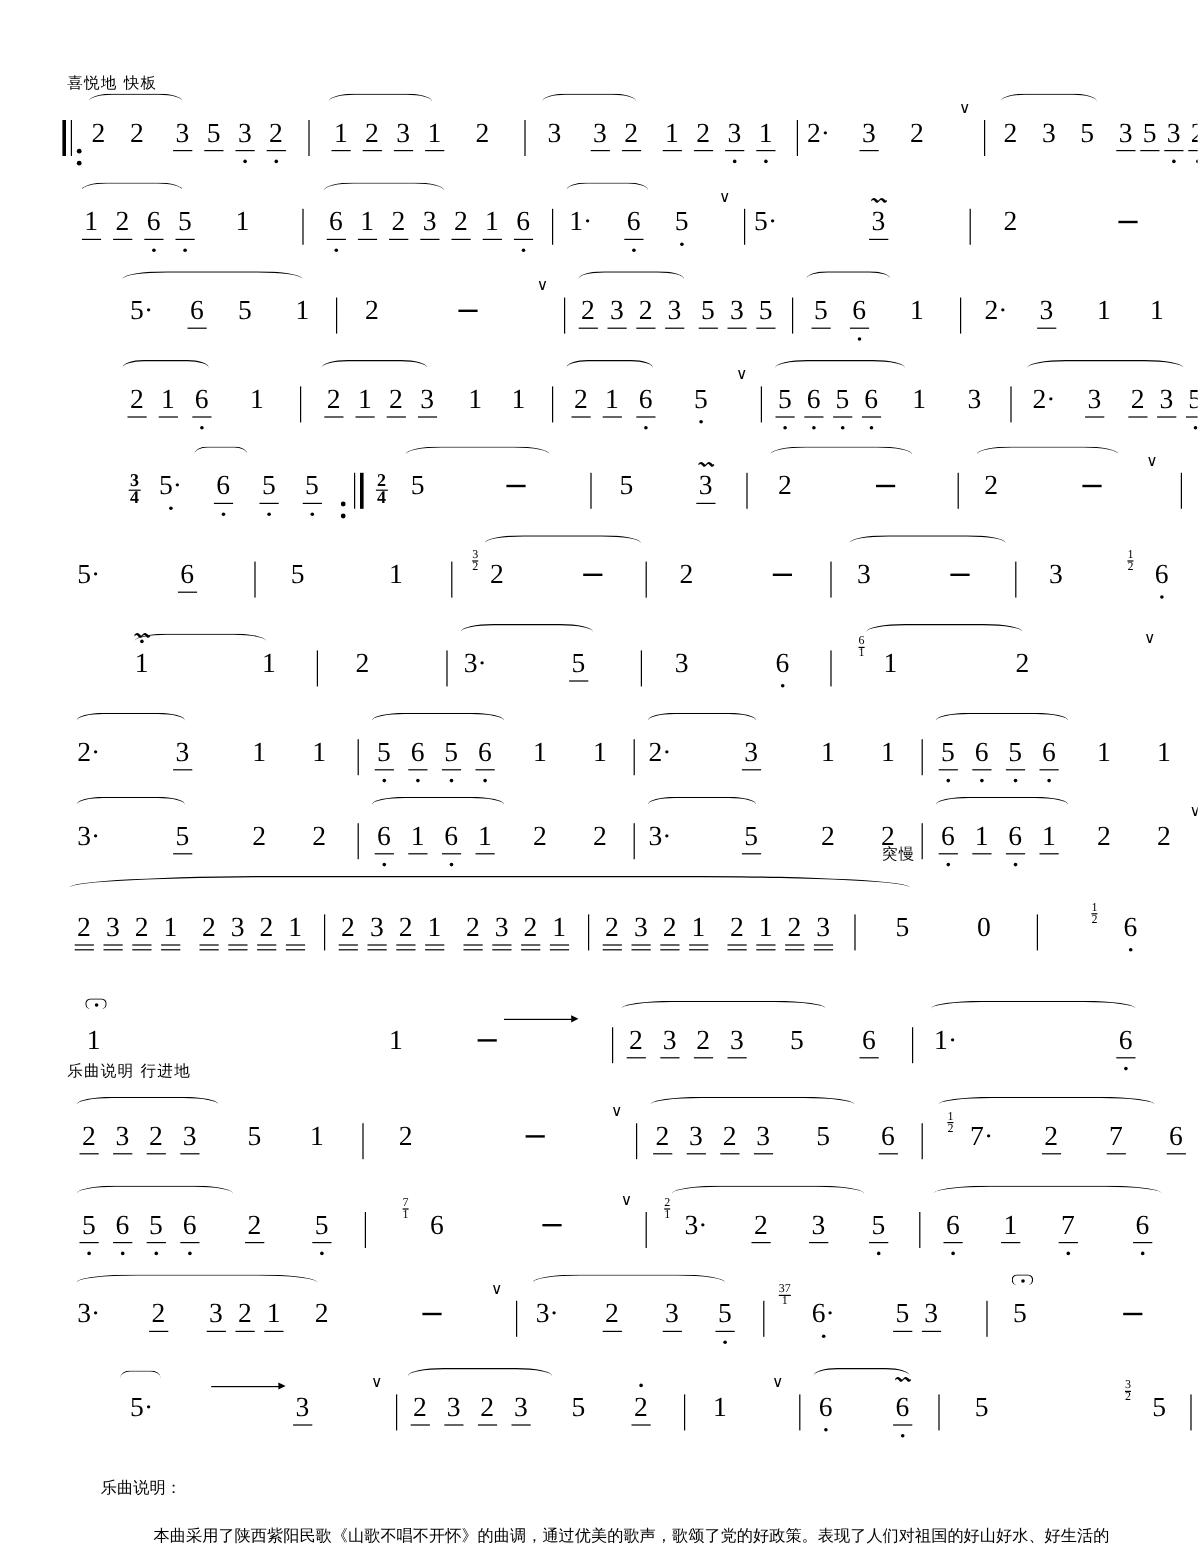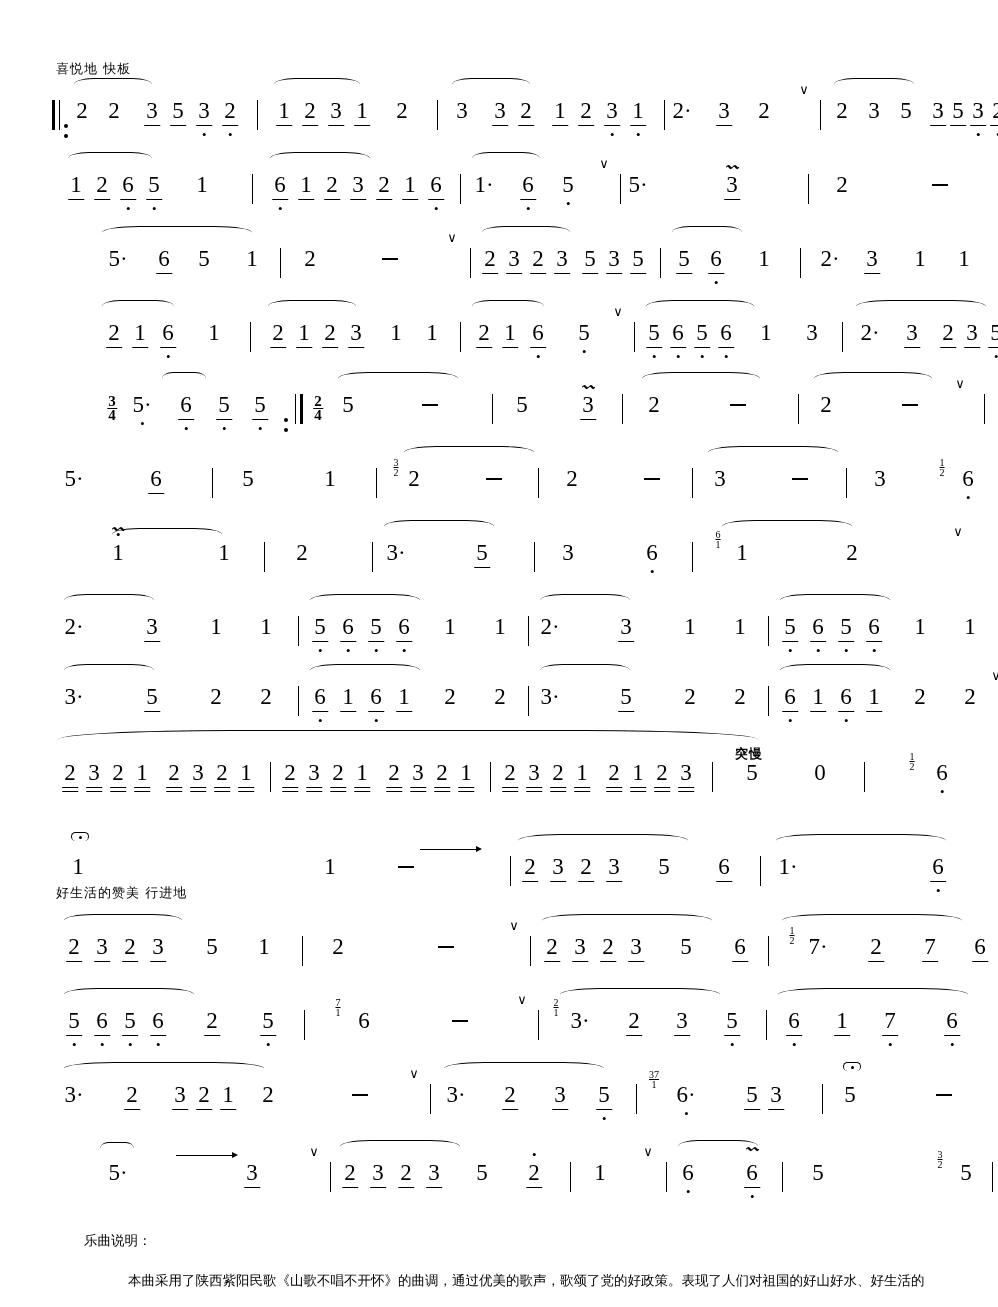--- a/index.html
+++ b/index.html
@@ -136,22 +136,22 @@
   .footer .ttl{margin-bottom:0px;}
   .footer p{margin:16px;text-indent:28px;}
   .clip{position:absolute;left:0;top:1295px;width:998px;height:14px;background:#fff;}
 </style>
 </head>
 <body>
 
 <div class="sheet">
 
   <div class="mark" style="left:56px;top:60px;">喜悦地  快板</div>
-  <div class="mark" style="left:735px;top:745px;font-weight:bold;">突慢</div>
-  <div class="mark" style="left:56px;top:884px;">好生活的赞美      行进地</div>
+  <div class="mark" style="left:735px;top:703px;">突慢</div>
+  <div class="mark" style="left:56px;top:884px;">乐曲说明      行进地</div>
 
   <div class="line" style="top:74px;">
     <div class="row">
 
       <div class="barthick" style="left:0px;"></div>
       <div class="bar" style="left:7px;"></div>
       <div class="repeat-dots" style="left:12px;bottom:12px;">
         <i style="top:0"></i>
           <i style="top:10px"></i>
       </div>

